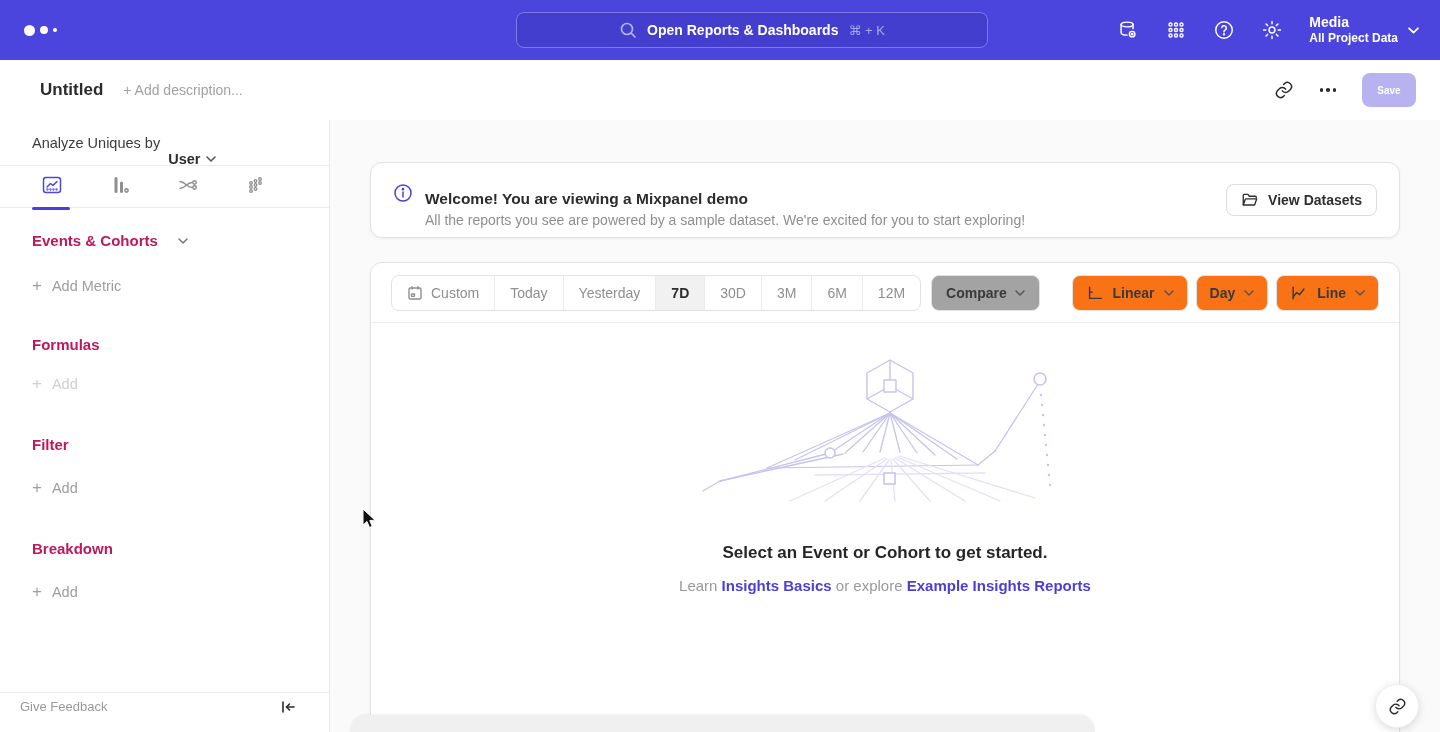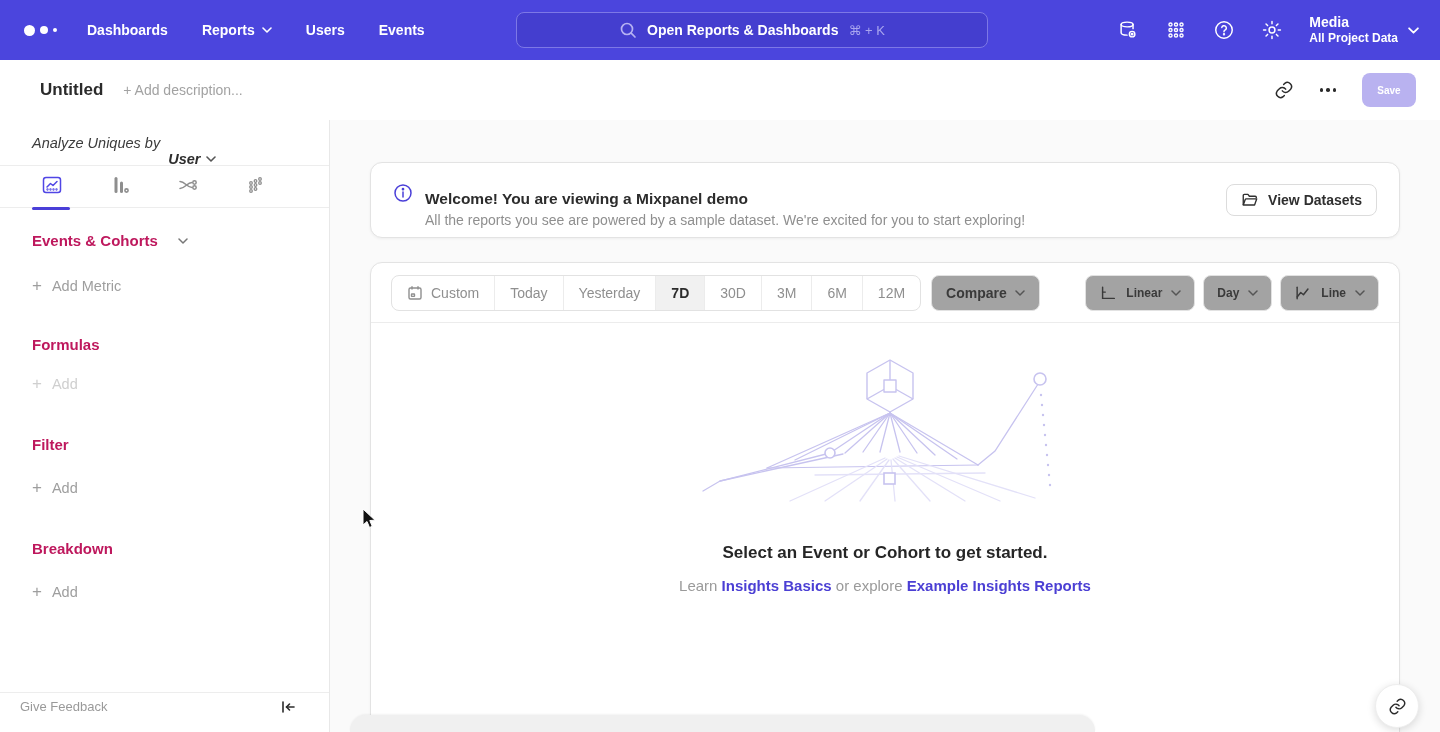--- a/index.html
+++ b/index.html
@@ -40,21 +40,21 @@
   .hicon { width:20px; height:20px; color:#2b2b2b; cursor:pointer; }
   .dots3 { display:flex; gap:3px; cursor:pointer; padding:4px; }
   .dots3 i { width:3.5px; height:3.5px; border-radius:50%; background:#2b2b2b; }
   .save-btn { width:54px; height:34px; border:none; border-radius:8px; background:#b9b2f0;
     color:#fff; font-size:10px; font-weight:600; cursor:default; font-family:inherit; }
 
   
   .sidebar { position:absolute; left:0; top:120px; width:330px; height:612px; background:#fff;
     border-right:1px solid #e8e8e8; z-index:10; }
   .analyze-row { height:46px; display:flex; align-items:center; padding:0 32px;
-    border-bottom:1px solid #ededed; font-size:14.5px; color:#3c3c3c; gap:8px;font-style:italic; }
+    border-bottom:1px solid #ededed; font-size:14.5px; color:#3c3c3c; gap:8px; }
   .analyze-val { display:flex; align-items:center; gap:6px; font-weight:700; color:#2e2e2e; cursor:pointer;margin-top:33px; }
   .analyze-val .chev svg polyline { stroke:#555; }
   .tabs-row { height:42px; display:flex; align-items:flex-start; padding:8px 0 0 30px; gap:24px;
     border-bottom:1px solid #ededed; }
   .tab { width:44px; display:flex; flex-direction:column; align-items:center; cursor:pointer; position:relative; height:34px; }
   .tab svg { display:block; }
   .tab.active::after { content:""; position:absolute; bottom:-2px; left:2px; width:38px; height:3.5px;
     background:#4a3fd8; border-radius:3px; }
   .side-body { padding:0 32px; }
   .section-title { font-size:15px; font-weight:700; color:#be185d; display:flex; align-items:center; gap:20px; }
@@ -85,22 +85,22 @@
   .controls { height:60px; display:flex; align-items:center; padding:0 20px; border-bottom:1px solid #ececec; }
   .seg-group { display:flex; align-items:stretch; height:36px; border:1px solid #e2e2e2; border-radius:8px; overflow:hidden; background:#fff; }
   .seg { display:flex; align-items:center; gap:8px; padding:0 15px; font-size:14px; color:#8f8f8f;
     border-left:1px solid #ececec; cursor:pointer; white-space:nowrap; }
   .seg:first-child { border-left:none; }
   .seg.selected { background:#f1f1f1; color:#2c2c2c; font-weight:600; }
   .cal-ic { width:16px; height:16px; color:#8f8f8f; }
   .compare-btn { margin-left:10px; height:36px; padding:0 14px; border:1px solid #e2e2e2; border-radius:8px;
     background:#a3a3a3; display:flex; align-items:center; gap:8px; font-size:14px; font-weight:600; color:#3a3a3a; cursor:pointer; }
   .right-controls { margin-left:auto; display:flex; gap:8px; }
-  .ctl-btn { height:36px; padding:0 13px; border:1px solid #e2e2e2; border-radius:8px; background:#a3a3a3;
-    display:flex; align-items:center; gap:9px; font-size:12px; font-weight:600; color:#3a3a3a; cursor:pointer; }
+  .ctl-btn { height:36px; padding:0 13px; border:1px solid #e2e2e2; border-radius:8px; background:#f97316;
+    display:flex; align-items:center; gap:9px; font-size:14px; font-weight:600; color:#3a3a3a; cursor:pointer; }
   .ctl-btn .chev svg polyline { stroke:#555; }
   .seg .chev svg polyline, .compare-btn .chev svg polyline { stroke:#555; }
 
   .empty { position:absolute; left:0; right:0; top:90px; display:flex; flex-direction:column; align-items:center; }
   .empty-title { margin-top:36px; font-size:17px; font-weight:700; color:#262626; }
   .empty-links { margin-top:14px; font-size:15px; color:#9a9a9a; }
   .empty-links a { color:#4b3fd4; font-weight:600; text-decoration:none; cursor:pointer; }
 
   .bottom-peek { position:absolute; left:20px; top:595px; width:745px; height:17px;
     background:#f0f0f0; border-radius:16px 16px 0 0; box-shadow:0 -1px 2px rgba(0,0,0,0.05); }
@@ -113,39 +113,20 @@
 </style>
 </head>
 <body>
 
 <div class="topnav">
   <div class="logo">
       <i></i>
       <i></i>
       <i></i>
     </div>
-  <div class="nav-items">
-    <span class="nav-item">
-        <span>Dashboards</span>
-      </span>
-    <span class="nav-item">
-      <span>Reports</span>
-      <span class="chev">
-        <svg viewBox="0 0 10 10" width="10" height="10">
-            <polyline points="1,3 5,7 9,3" fill="none" stroke="#fff" stroke-width="1.6" stroke-linecap="round" stroke-linejoin="round"></polyline>
-          </svg>
-      </span>
-    </span>
-    <span class="nav-item">
-        <span>Users</span>
-      </span>
-    <span class="nav-item">
-        <span>Events</span>
-      </span>
-  </div>
 
   <div class="searchbar">
     <span style="width:18px;height:18px;">
       <svg viewBox="0 0 18 18" width="18" height="18">
           <circle cx="8" cy="8" r="5.5" fill="none" stroke="#b6b2f2" stroke-width="1.7"></circle>
           <line x1="12.2" y1="12.2" x2="16" y2="16" stroke="#b6b2f2" stroke-width="1.7" stroke-linecap="round"></line>
         </svg>
     </span>
     <span class="ph">Open Reports &amp; Dashboards</span>
     <span class="kbd">⌘ + K</span>

